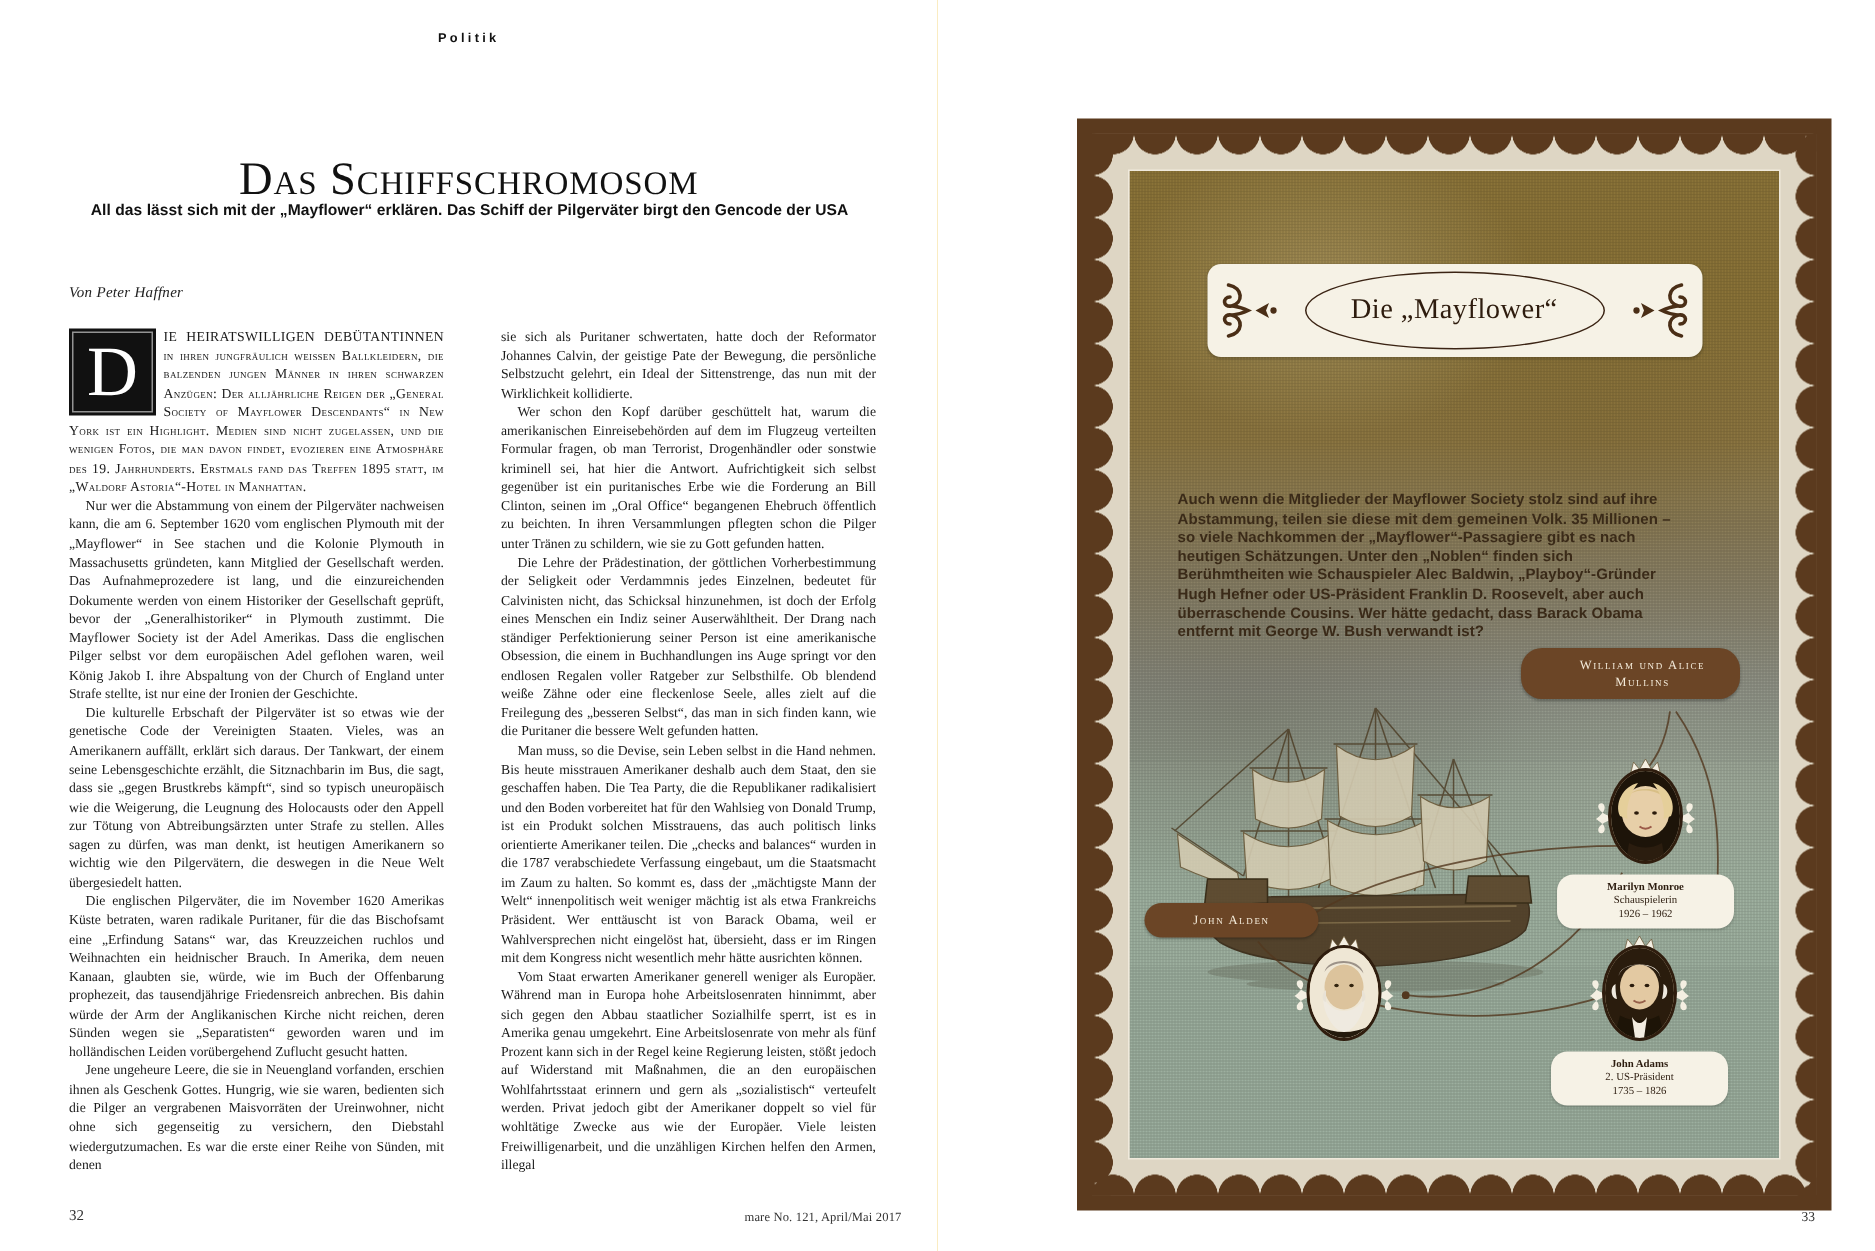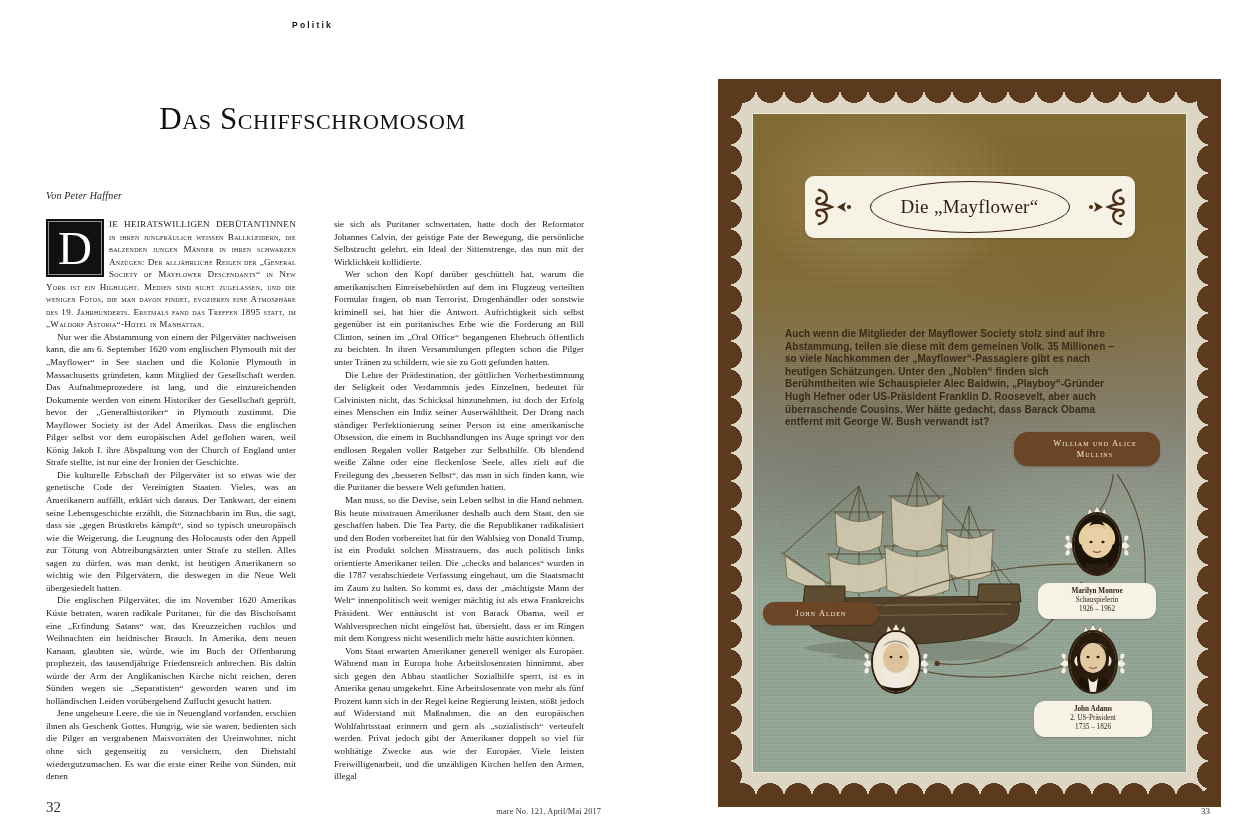--- a/index.html
+++ b/index.html
@@ -68,21 +68,21 @@
   }
   .dropcap::after{
     content:"";position:absolute;left:2px;top:2px;right:2px;bottom:2px;
     border:1px solid rgba(255,255,255,.55);
     pointer-events:none;
   }
   .lede-caps{font-variant:small-caps;letter-spacing:.25px;}
 
   .folio{
     position:absolute;bottom:18px;left:46px;
-    font-size:15px;color:#333;font-family:"Liberation Serif",serif;
+    font-size:10px;color:#333;font-family:"Liberation Serif",serif;
   }
   .imprint{
     position:absolute;bottom:18px;right:24px;
     font-size:8.4px;color:#333;font-family:"Liberation Serif",serif;
     letter-spacing:.1px;
   }
 
   
   .page-right{position:absolute;left:625px;top:0;width:625px;height:834px;background:#fff;}
 
@@ -241,20 +241,21 @@
 <div class="spread">
 
   <div class="page-left">
 
     <div class="kicker">Politik</div>
 
     <h1 class="headline">Das Schiffschromosom</h1>
 
     <div class="deck">
       <br>
+      <span>All das lässt sich mit der „Mayflower“ erklären. Das Schiff der Pilgerväter birgt den Gencode der USA</span>
     </div>
 
     <div class="byline">Von Peter Haffner</div>
 
     <div class="cols">
       <div class="col col-1">
         <p class="first">
           <span class="dropcap">D</span><span class="lede-caps">IE HEIRATSWILLIGEN DEBÜTANTINNEN in ihren jungfräulich weißen Ballkleidern, die balzenden jungen Männer in ihren schwarzen Anzügen: Der alljährliche Reigen der „General Society of Mayflower Descendants“ in New York ist ein Highlight. Medien sind nicht zugelassen, und die wenigen Fotos, die man davon findet, evozieren eine Atmosphäre des 19. Jahrhunderts. Erstmals fand das Treffen 1895 statt, im „Waldorf Astoria“-Hotel in Manhattan.</span>
         </p>
         <p><span>Nur wer die Abstammung von einem der Pilgerväter nachweisen kann, die am 6. September 1620 vom englischen Plymouth mit der „Mayflower“ in See stachen und die Kolonie Plymouth in Massachusetts gründeten, kann Mitglied der Gesellschaft werden. Das Aufnahmeprozedere ist lang, und die einzureichenden Dokumente werden von einem Historiker der Gesellschaft geprüft, bevor der „Generalhistoriker“ in Plymouth zustimmt. Die Mayflower Society ist der Adel Amerikas. Dass die englischen Pilger selbst vor dem europäischen Adel geflohen waren, weil König Jakob I. ihre Abspaltung von der Church of England unter Strafe stellte, ist nur eine der Ironien der Geschichte.</span></p>

